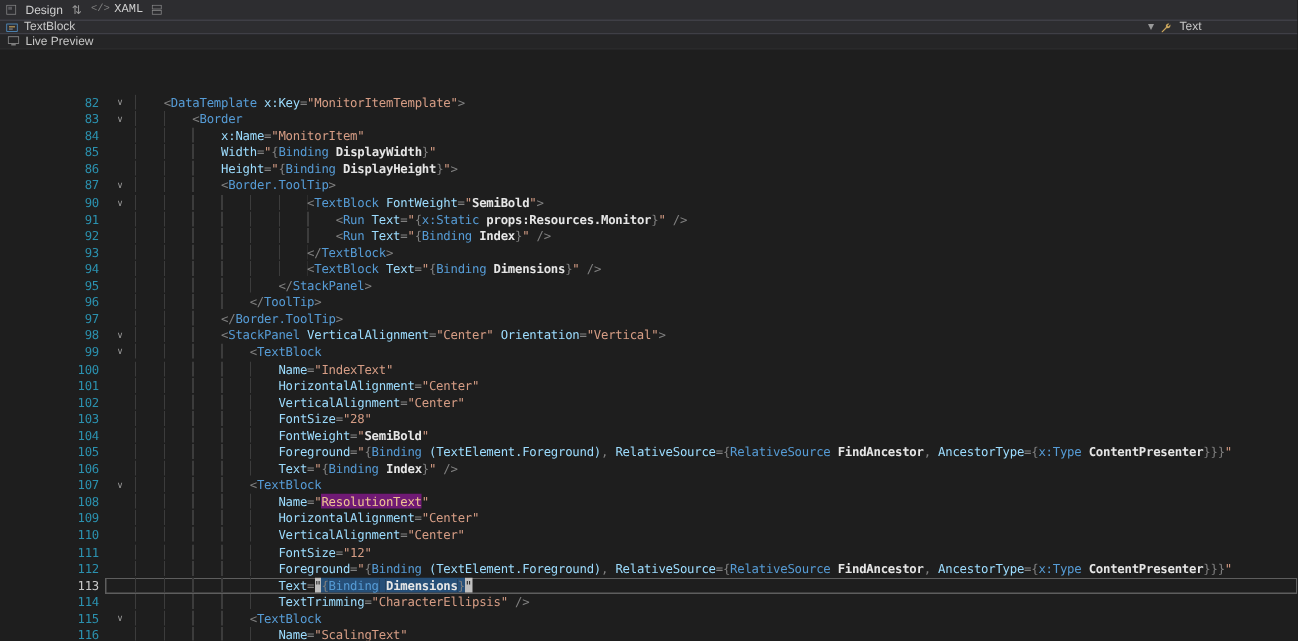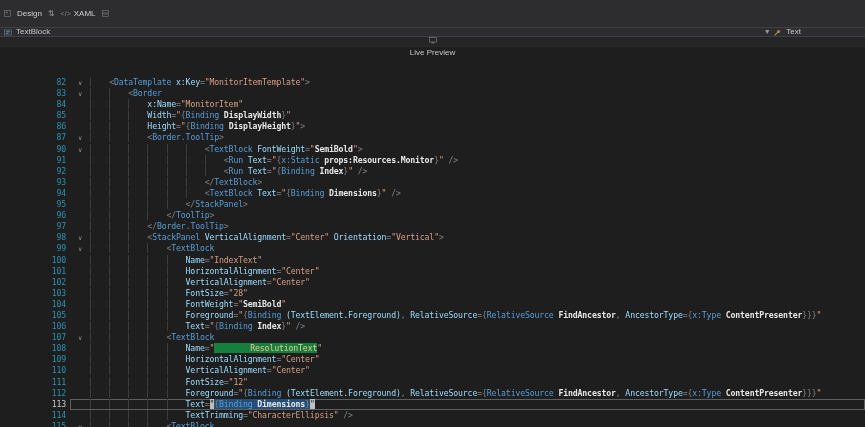--- a/index.html
+++ b/index.html
@@ -1,63 +1,63 @@
 <!DOCTYPE html>
 <html><head>
 <meta charset="utf-8">
 <style>
   *{box-sizing:border-box;margin:0;padding:0}
   html,body{width:865px;height:427px;overflow:hidden;background:#1E1E1E;font-family:"Liberation Sans",sans-serif;}
   
-  .bar1{height:28px;background:#2D2D30;border-bottom:1px solid #3F3F46;display:flex;align-items:center;gap:6px;padding:0 4px;font-size:8px;line-height:9px;color:#CFCFCF;}
+  .bar1{height:14px;background:#2D2D30;border-bottom:1px solid #3F3F46;display:flex;align-items:center;gap:6px;padding:0 4px;font-size:8px;line-height:9px;color:#CFCFCF;}
   .bar2{height:9px;background:#2D2D30;border-bottom:1px solid #3F3F46;display:flex;align-items:center;gap:4px;padding:0 4px;font-size:8px;line-height:8px;color:#C8C8C8;}
   .bar2 .right{margin-left:auto;display:flex;align-items:center;gap:5px;padding-right:60px;}
-  .bar3{height:10px;background:#252526;border-bottom:1px solid #2A2A2B;display:flex;align-items:center;gap:4px;padding:0 5px;font-size:8px;line-height:9px;color:#C8C8C8;flex-direction:column;}
+  .bar3{height:10px;background:#252526;border-bottom:1px solid #2A2A2B;display:flex;align-items:center;gap:4px;padding:0 5px;font-size:8px;line-height:9px;color:#C8C8C8;}
   .glyph{font-size:8px;color:#9a9a9a;}
   .tagico{color:#808080;font-size:7px;}
   .icon-svg{display:inline-flex;align-items:center;}
   
   .editor{position:relative;height:390px;background:#1E1E1E;overflow:hidden;margin-top:30px;}
   .row{display:flex;height:11.1px;line-height:11.1px;font-family:"DejaVu Sans Mono",monospace;font-size:8.2px;letter-spacing:-0.15px;color:#D4D4D4;}
   .ln{width:70px;flex:none;text-align:right;padding-right:4px;color:#2B91AF;}
   .rowbody{flex:1;display:flex;min-width:0;}
   .cur .rowbody{box-shadow:inset 0 0 0 1px #5E5E5E;}
   .cur .ln{color:#C8C8C8;padding-left:28px;}
   .ch{width:20px;flex:none;text-align:center;color:#9a9a9a;font-size:6px;font-family:"DejaVu Sans",sans-serif;line-height:11.1px;}
   .codecell{flex:1;white-space:pre;overflow:hidden;}
   .ind{background-image:repeating-linear-gradient(to right,#3C3C3C 0,#3C3C3C 1px,transparent 1px,transparent 19.15px);}
   .d{color:#808080}
   .e{color:#569CD6}
   .a{color:#9CDCFE}
   .v{color:#D69D85}
   .m{color:#569CD6}
   .p{color:#E6E6E6;font-weight:bold}
   .w{}
-  .hv{background:#15803d;color:#EFC592;padding-left:36px;}
+  .hv{background:#701a75;color:#EFC592;}
   .q{background:#BFBFBF;color:#1E1E1E;}
   .s{background:#264F78;}
   
   .statusbar{height:8px;background:#2D2D30;border-top:1px solid #3F3F46;display:flex;align-items:center;gap:6px;padding:0 3px;font-size:7px;line-height:7px;color:#C8C8C8;}
   .statusbar .warn{color:#D7BA7D;font-size:6px;}
   .statusbar .health{color:#4EC9B0;font-size:5px;}
   .statusbar .caret{font-size:6px;color:#9a9a9a;}
 </style>
 </head>
 <body>
 
 <div class="bar1">
   <span class="icon-svg">
     <svg width="7" height="7" viewBox="0 0 14 14">
         <rect x="1" y="1" width="12" height="12" fill="none" stroke="#8a8a8a"></rect>
         <rect x="3" y="3" width="5" height="4" fill="#5a5a5e"></rect>
       </svg>
   </span>
   <span>Design</span>
   <span class="glyph">⇅</span>
-  <span style="display:inline-flex;align-items:center;gap:3px;">
+  <span style="display:inline-flex;align-items:center;gap:3px;font-family:Liberation Mono, monospace;">
     <span class="tagico">&lt;/&gt;</span>
     <span>XAML</span>
   </span>
   <span class="icon-svg">
     <svg width="7" height="7" viewBox="0 0 14 14">
         <rect x="1" y="1" width="12" height="5" fill="none" stroke="#8a8a8a"></rect>
         <rect x="1" y="8" width="12" height="5" fill="none" stroke="#8a8a8a"></rect>
       </svg>
   </span>
 </div>

